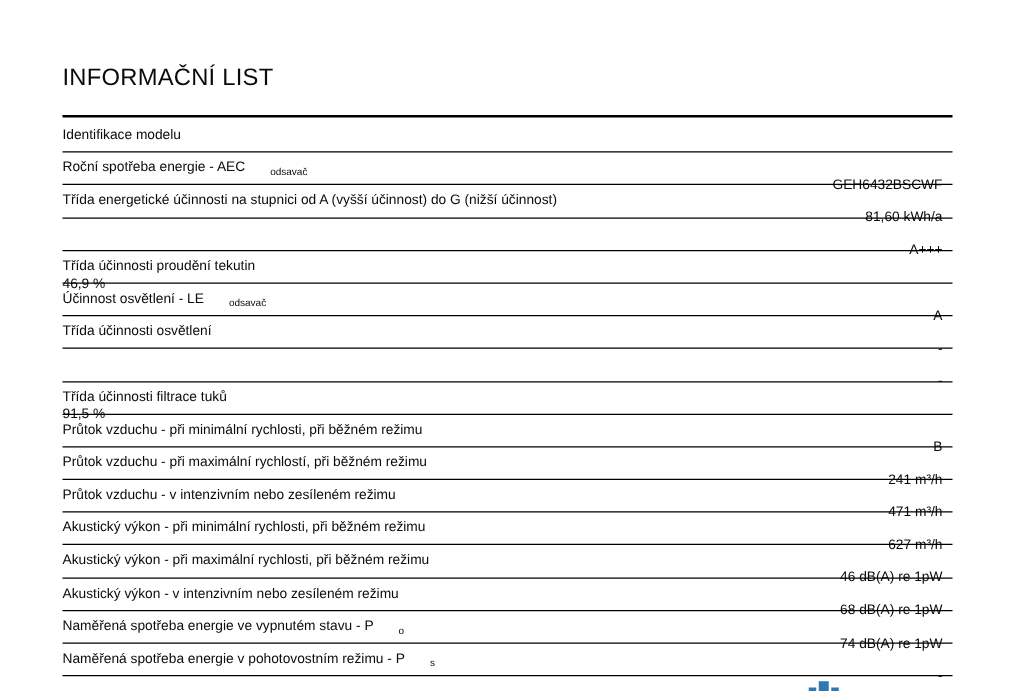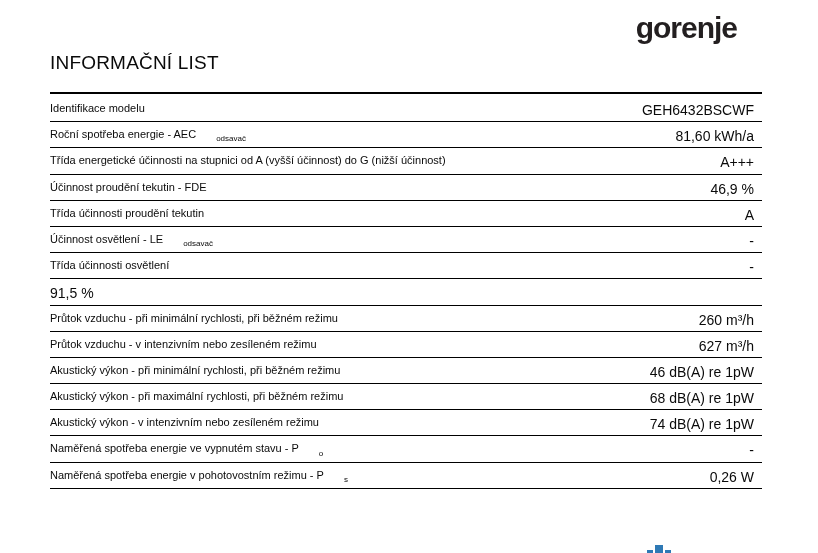--- a/index.html
+++ b/index.html
@@ -66,24 +66,25 @@
     font-size: 11px;
     white-space: nowrap;
     color: #0a0a0a;
   }
   .row .label sub {
     font-size: 8px;
     line-height: 0;
     padding-left: 20px;
   }
   .row .value {
-    font-size: 14px;
+    font-size: 11px;
     white-space: nowrap;
     padding-right: 8px;
     color: #0a0a0a;
+    margin-top: 40px;
   }
   .cut-icon {
     position: absolute;
     left: 646px;
     top: 545px;
     width: 26px;
     height: 8px;
   }
   .cut-icon .bar {
     position: absolute;
@@ -92,61 +93,67 @@
   }
   .cut-icon .bar-left   { left: 1px;  width: 6px; height: 3px; }
   .cut-icon .bar-center { left: 9px;  width: 8px; height: 8px; }
   .cut-icon .bar-right  { left: 19px; width: 6px; height: 3px; }
 </style>
 </head>
 <body>
 
 <div class="page">
 
-  <div class="logo">gorenje</div>
 
   <div class="title">INFORMAČNÍ LIST</div>
 
   <div class="title-rule"></div>
 
   <div class="info-table" id="info-table">
       <div class="row">
         <span class="label">Identifikace modelu</span>
         <span class="value">GEH6432BSCWF</span>
       </div>
       <div class="row">
         <span class="label">Roční spotřeba energie - AEC<sub>odsavač</sub></span>
         <span class="value">81,60 kWh/a</span>
       </div>
       <div class="row">
         <span class="label">Třída energetické účinnosti na stupnici od A (vyšší účinnost) do G (nižší účinnost)</span>
         <span class="value">A+++</span>
       </div>
       <div class="row">
-        <span class="label">Účinnost proudění tekutin - FDE</span>
         <span class="value">46,9 %</span>
       </div>
       <div class="row">
         <span class="label">Třída účinnosti proudění tekutin</span>
         <span class="value">A</span>
       </div>
       <div class="row">
         <span class="label">Účinnost osvětlení - LE<sub>odsavač</sub></span>
         <span class="value">-</span>
       </div>
       <div class="row">
         <span class="label">Třída účinnosti osvětlení</span>
         <span class="value">-</span>
       </div>
       <div class="row">
         <span class="value">91,5 %</span>
       </div>
       <div class="row">
+        <span class="label">Třída účinnosti filtrace tuků</span>
+        <span class="value">B</span>
+      </div>
+      <div class="row">
         <span class="label">Průtok vzduchu - při minimální rychlosti, při běžném režimu</span>
-        <span class="value">260 m³/h</span>
+        <span class="value">241 m³/h</span>
+      </div>
+      <div class="row">
+        <span class="label">Průtok vzduchu - při maximální rychlostí, při běžném režimu</span>
+        <span class="value">471 m³/h</span>
       </div>
       <div class="row">
         <span class="label">Průtok vzduchu - v intenzivním nebo zesíleném režimu</span>
         <span class="value">627 m³/h</span>
       </div>
       <div class="row">
         <span class="label">Akustický výkon - při minimální rychlosti, při běžném režimu</span>
         <span class="value">46 dB(A) re 1pW</span>
       </div>
       <div class="row">

